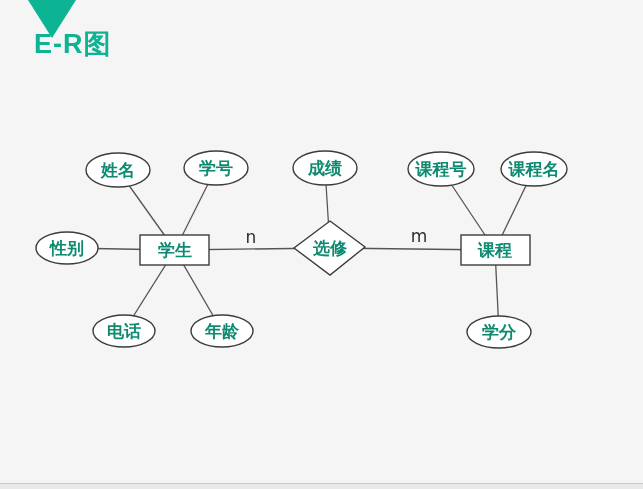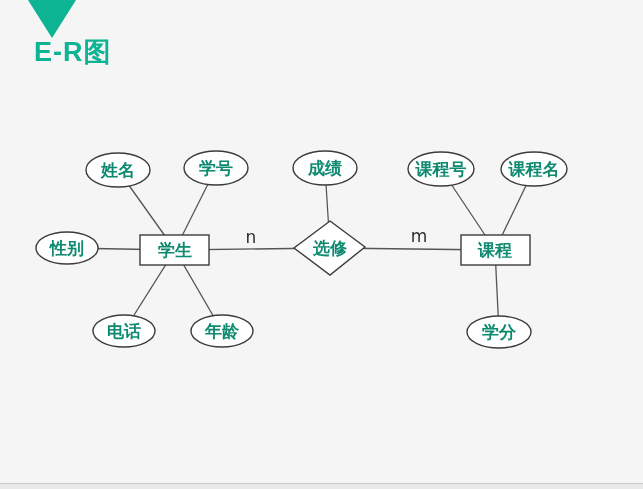--- a/index.html
+++ b/index.html
@@ -19,21 +19,21 @@
     top: 0;
     left: 28px;
     width: 0;
     height: 0;
     border-left: 24px solid transparent;
     border-right: 24px solid transparent;
     border-top: 38px solid #0db493;
   }
   .slide-title {
     position: absolute;
-    top: 34px;
+    top: 26px;
     left: 34px;
     font-size: 27px;
     font-weight: bold;
     color: #0db493;
     letter-spacing: 1px;
   }
   .diagram-svg {
     position: absolute;
     top: 0;
     left: 0;

